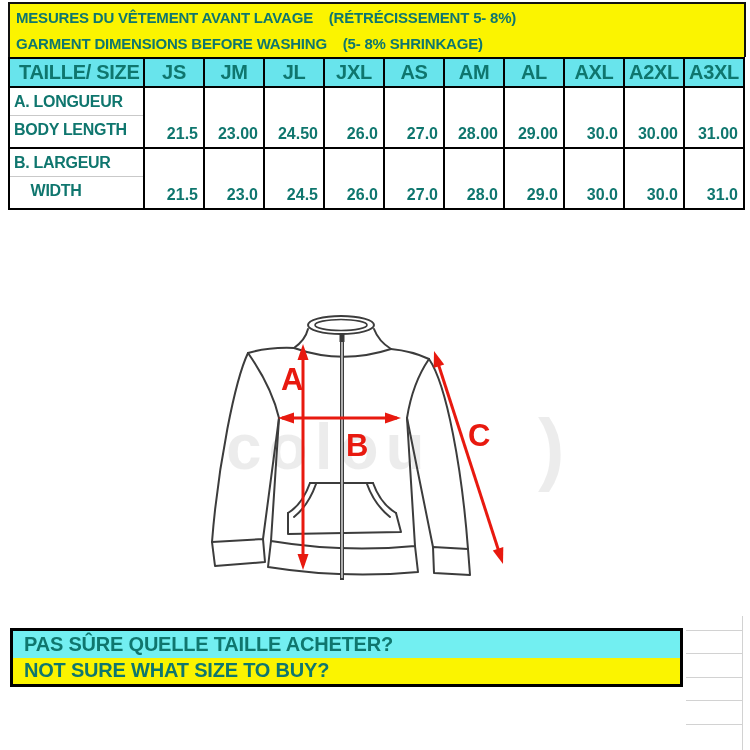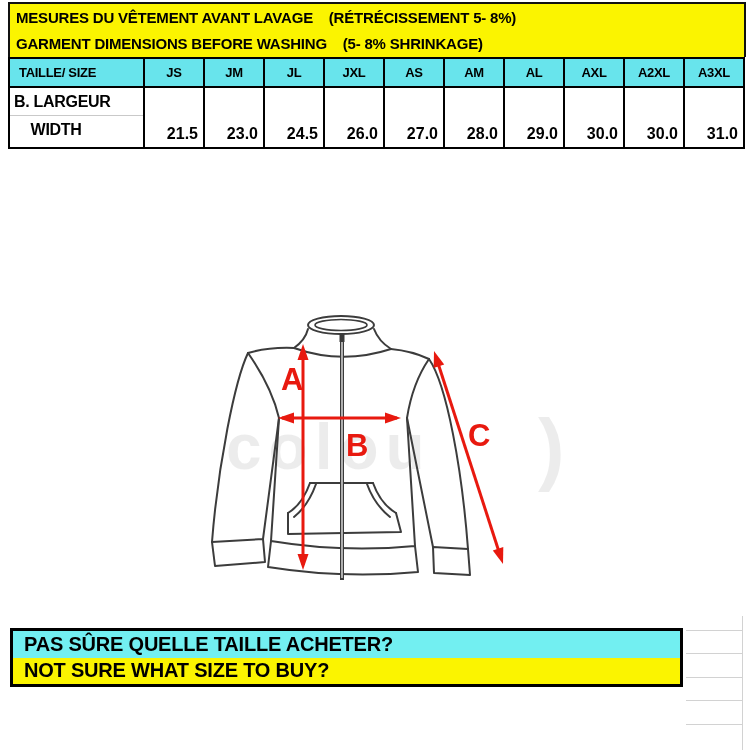--- a/index.html
+++ b/index.html
@@ -1,38 +1,38 @@
 <!DOCTYPE html>
 <html><head>
 <meta charset="utf-8">
 <style>
   html,body { margin:0; padding:0; background:#fff; }
   #page {
     position: relative; width: 750px; height: 750px;
     background: #ffffff; overflow: hidden;
     font-family: "Liberation Sans", sans-serif;
-    color: #000000; font-weight: 700;
+    color: #0f766e; font-weight: 700;
   }
 
   
   .banner {
     position: absolute; left: 8px; top: 2px; width: 728px; height: 52px;
     background: #fbf400; border: 2px solid #111; border-bottom: none;
     padding: 1px 0 0 6px; box-sizing: content-box;
   }
   .banner-line { height: 26px; line-height: 26px; font-size: 15px; white-space: pre; letter-spacing: -0.2px; }
 
   
   table.size-table {
     position: absolute; left: 8px; top: 57px;
     border-collapse: collapse; table-layout: fixed; width: 735px;
   }
   table.size-table th, table.size-table td { border: 2px solid #000; }
   table.size-table th {
-    background: #68e4ec; height: 27px; font-size: 13px; text-align: center;
+    background: #68e4ec; height: 27px; font-size: 20px; text-align: center;
     font-weight: 700; letter-spacing: -0.3px; padding: 0;
   }
   table.size-table th.col-label { text-align: left; padding-left: 9px; }
   td.label-cell { padding: 0; vertical-align: top; background: #fff; }
   .lbl1, .lbl2 {
     height: 27px; line-height: 27px; padding-left: 4px;
     white-space: pre; font-size: 16px; font-weight: 700; letter-spacing: -0.3px;
   }
   .lbl1 { border-bottom: 1px solid #c9c9c9; }
   td.val {
@@ -89,20 +89,36 @@
           <th>AM</th>
           <th>AL</th>
           <th>AXL</th>
           <th>A2XL</th>
           <th>A3XL</th>
         </tr>
       </thead>
     <tbody id="size-table-body">
         <tr>
           <td class="label-cell">
+            <div class="lbl1">A. LONGUEUR</div>
+            <div class="lbl2">BODY LENGTH</div>
+          </td>
+          <td class="val">21.5</td>
+          <td class="val">23.00</td>
+          <td class="val">24.50</td>
+          <td class="val">26.0</td>
+          <td class="val">27.0</td>
+          <td class="val">28.00</td>
+          <td class="val">29.00</td>
+          <td class="val">30.0</td>
+          <td class="val">30.00</td>
+          <td class="val">31.00</td>
+        </tr>
+        <tr>
+          <td class="label-cell">
             <div class="lbl1">B. LARGEUR</div>
             <div class="lbl2">    WIDTH</div>
           </td>
           <td class="val">21.5</td>
           <td class="val">23.0</td>
           <td class="val">24.5</td>
           <td class="val">26.0</td>
           <td class="val">27.0</td>
           <td class="val">28.0</td>
           <td class="val">29.0</td>

